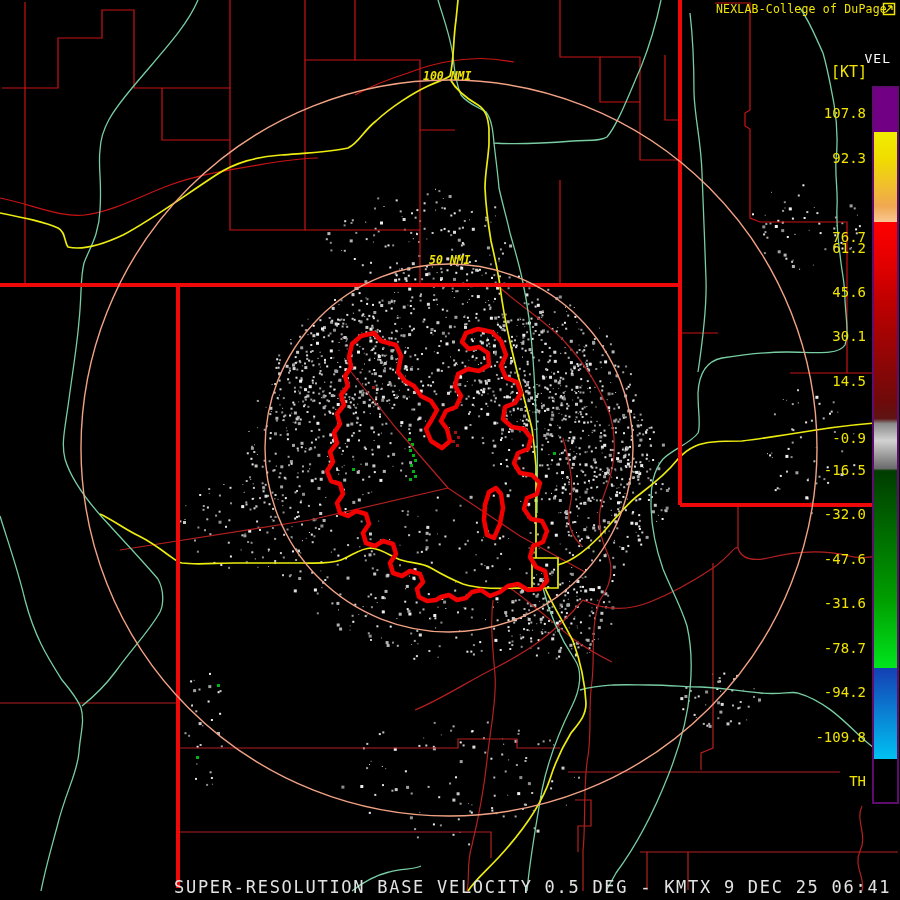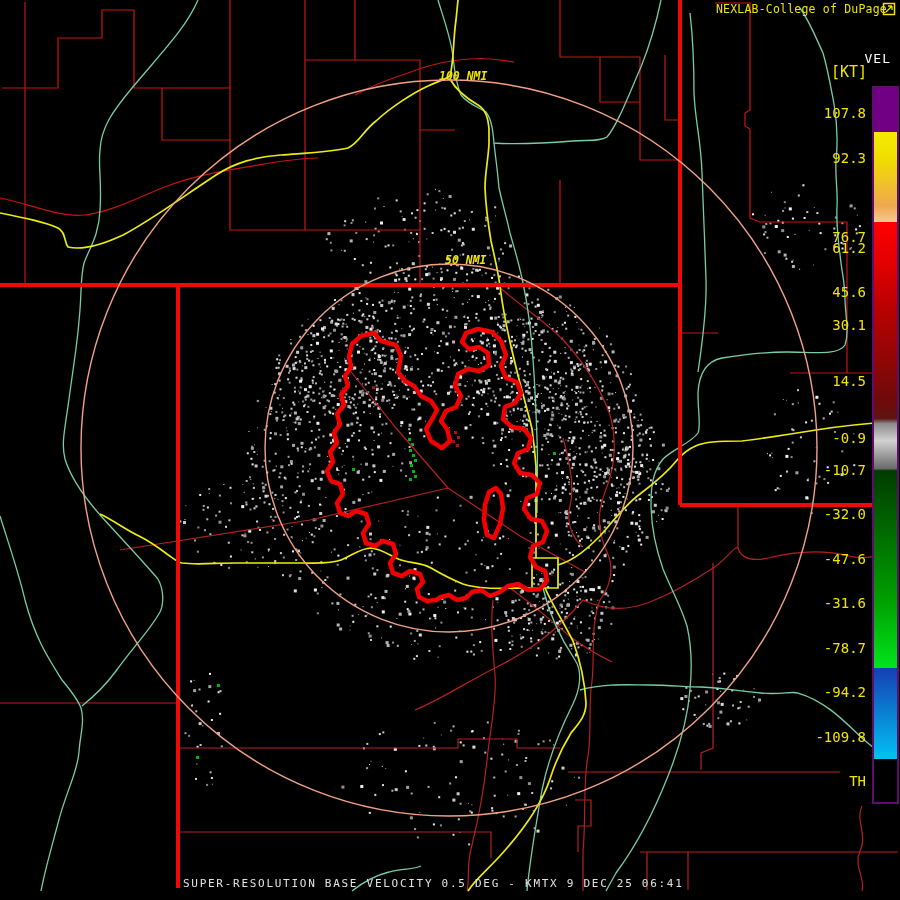--- a/index.html
+++ b/index.html
@@ -4,24 +4,24 @@
 <style>
   html,body{margin:0;padding:0;background:#111;}
   .stage{position:relative;width:900px;height:900px;background:#000;overflow:hidden;
          font-family:"DejaVu Sans Mono", monospace;}
   .stage svg.map{position:absolute;left:0;top:0;}
   .overlay{position:absolute;white-space:pre;}
   .brand{left:716px;top:2px;font-size:11.5px;color:#f0e400;letter-spacing:0.2px;}
   .brand-icon{left:882px;top:2px;width:14px;height:14px;}
   .vel{right:9px;top:51px;font-size:13px;color:#fafafa;letter-spacing:1px;}
   .kt{right:33px;top:63px;font-size:15px;color:#f0e400;}
-  .ring-label{font-size:11.5px;font-weight:bold;font-style:italic;color:#f0e400;margin-left:16px;}
+  .ring-label{font-size:11.5px;font-weight:bold;font-style:italic;color:#f0e400;}
   .ring-100{left:423px;top:69px;}
   .ring-50{left:429px;top:253px;}
-  .footer{left:183px;top:877px;font-size:11px;color:#e2e2e2;letter-spacing:1.72px;}
+  .footer{left:174px;top:877px;font-size:17px;color:#e2e2e2;letter-spacing:1.72px;}
   .colorbar{position:absolute;left:872px;top:86px;width:23px;height:714px;
             border:2px solid #5e0d6e;background:#000;}
   .colorbar .grad{width:100%;height:100%;
     background:linear-gradient(to bottom,
       #720085 0%, #720085 6.2%,
       #f2ee00 6.2%, #f0dc00 10%,
       #f0a850 16.5%, #f8c690 18.7%,
       #ff0000 18.7%, #e00000 25%,
       #c00000 29.7%,
       #6e0a0a 44%, #5e1414 46.3%,
@@ -2910,24 +2910,24 @@
 
   <div class="colorbar">
     <div class="grad"></div>
   </div>
   <div id="colorbar-labels">
       <div class="cb-label" style="top: 105px;">107.8</div>
       <div class="cb-label" style="top: 150px; text-align: right;">92.3</div>
       <div class="cb-label" style="top: 195px; margin-top: 34px;">76.7</div>
       <div class="cb-label" style="top: 240px;">61.2</div>
       <div class="cb-label" style="top: 284px; text-align: right;">45.6</div>
-      <div class="cb-label" style="top: 317px;">30.1</div>
+      <div class="cb-label" style="top: 328px;">30.1</div>
       <div class="cb-label" style="top: 373px;">14.5</div>
       <div class="cb-label" style="top: 430px;">-0.9</div>
-      <div class="cb-label" style="top: 462px;">-10.7</div>
+      <div class="cb-label" style="top: 462px;">-16.5</div>
       <div class="cb-label" style="top: 506px;">-32.0</div>
       <div class="cb-label" style="top: 551px;">-47.6</div>
       <div class="cb-label" style="top: 595px;">-31.6</div>
       <div class="cb-label" style="top: 640px;">-78.7</div>
       <div class="cb-label" style="top: 684px;">-94.2</div>
       <div class="cb-label" style="top: 729px;">-109.8</div>
       <div class="cb-label" style="top: 773px;">TH</div>
     </div>
 
   <div class="overlay footer">SUPER-RESOLUTION BASE VELOCITY 0.5 DEG - KMTX 9 DEC 25 06:41</div>

